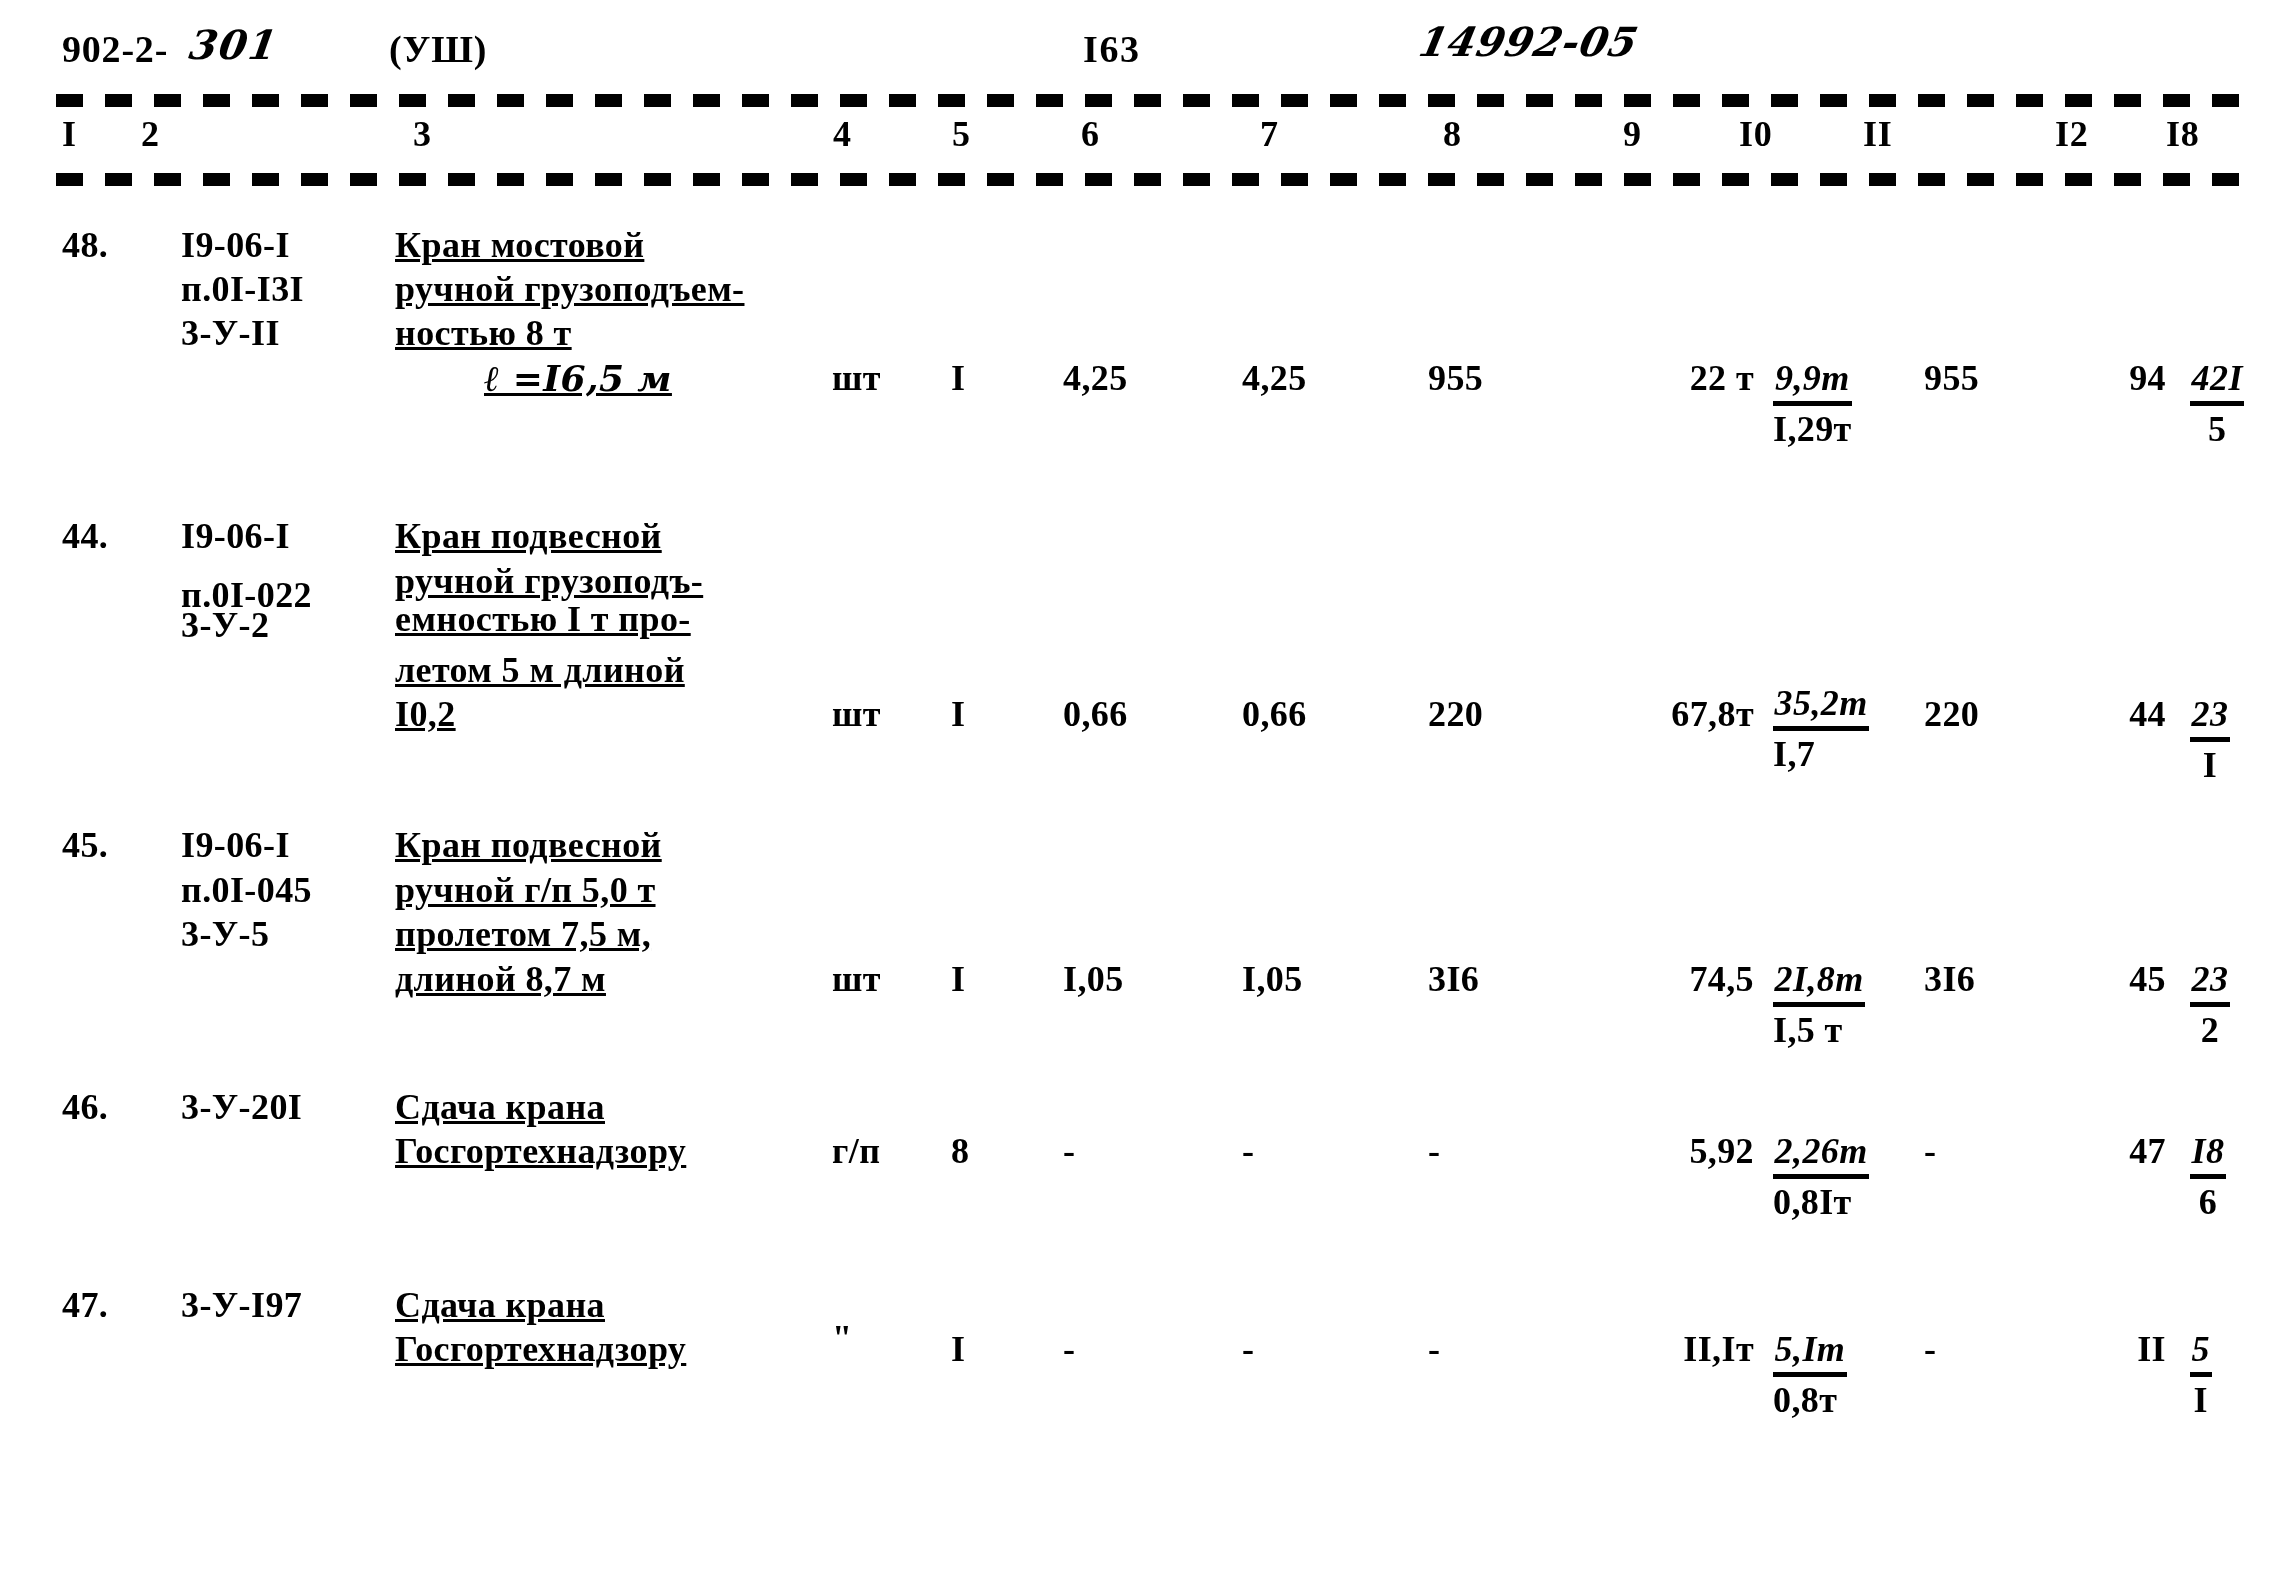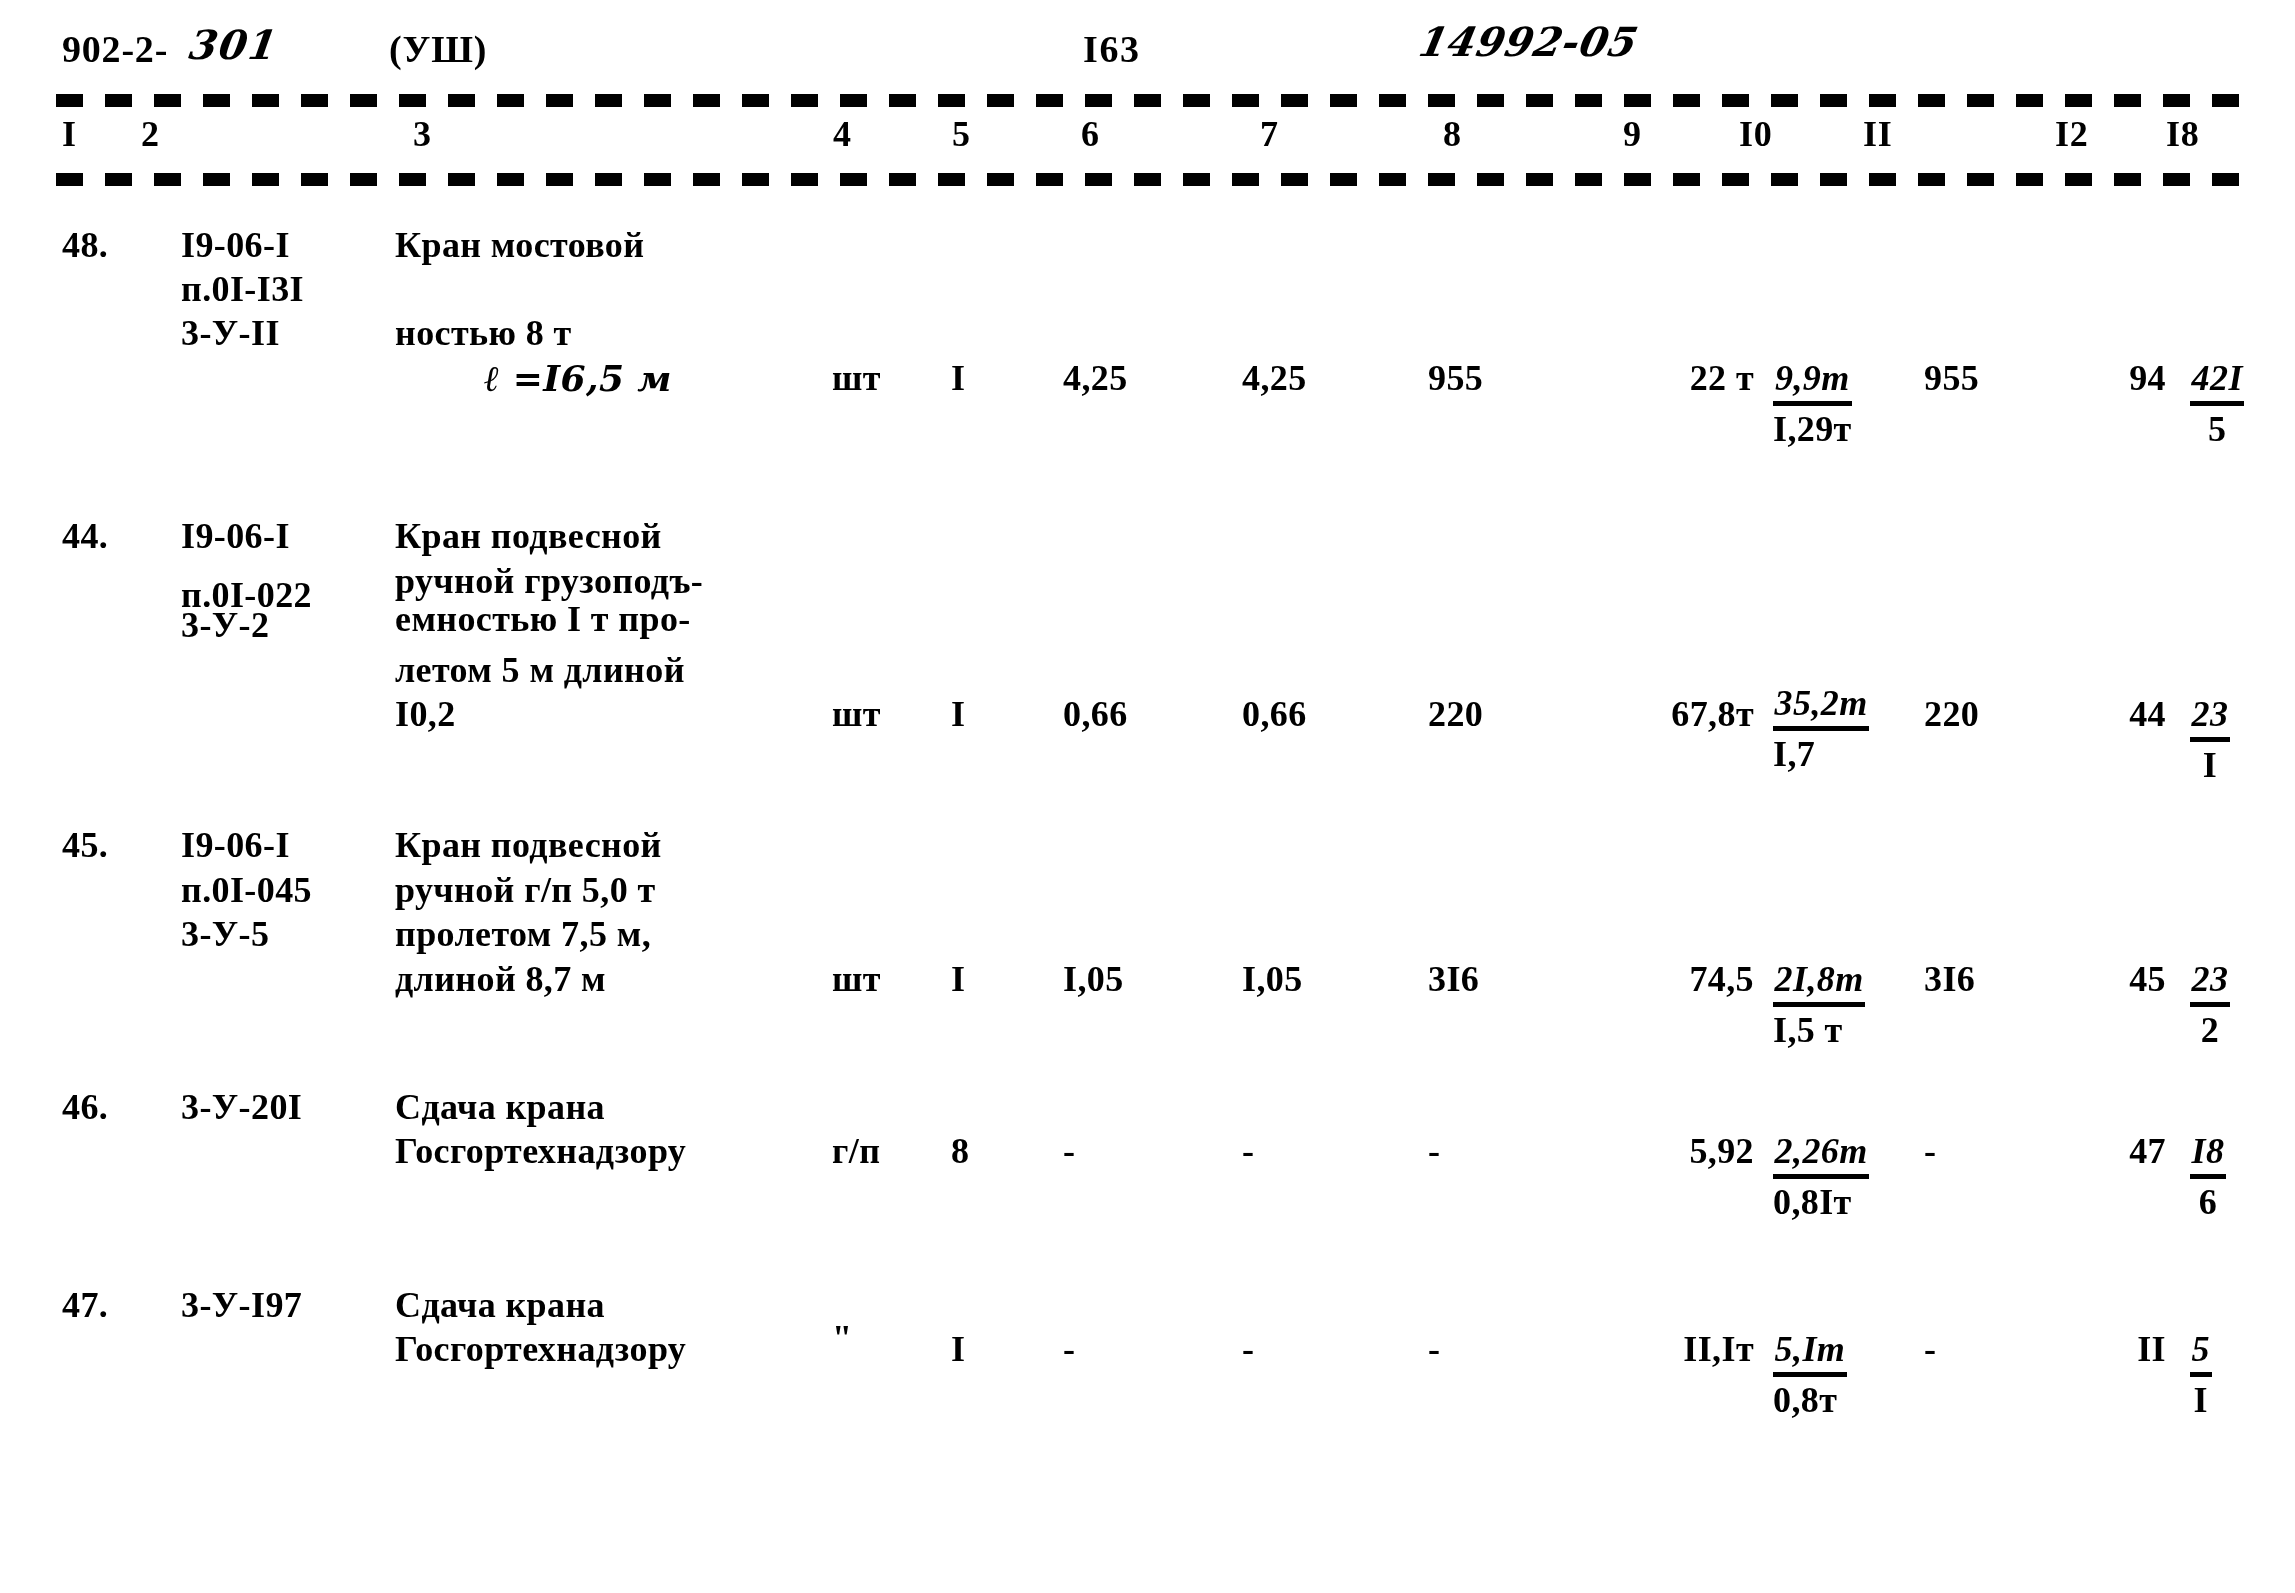--- a/index.html
+++ b/index.html
@@ -124,21 +124,21 @@
     position: absolute;
     font-weight: bold;
     font-size: 36px;
     line-height: 44px;
     letter-spacing: 0.4px;
     white-space: pre;
   }
 
   .c-num   { left: 62px;   }
   .c-code  { left: 181px;  }
-  .c-desc  { left: 395px;  }
+  .c-desc  { left: 395px; text-decoration: underline;  }
   .c-unit  { left: 832px; width: 103px; text-align: left; }
   .c-qty   { left: 951px; width: 87px; text-align: left; }
   .c-c6    { left: 1063px; width: 151px; text-align: left; }
   .c-c7    { left: 1242px; width: 151px; text-align: left; }
   .c-c8    { left: 1428px; width: 143px; text-align: left; }
   .c-c9    { left: 1587px; width: 167px; text-align: right; }
   .c-c10   { left: 1773px; width: 151px; text-align: left; }
   .c-c11   { left: 1924px; width: 143px; text-align: left; }
   .c-c12   { left: 2063px; width: 103px; text-align: right; }
   .c-c13   { left: 2190px; width: 111px; text-align: left; }
@@ -204,20 +204,21 @@
   <div class="dash-rule r2"></div>
 
   <div class="rows">
 
     <div class="row" style="height:295px">
       <span class="cell c-num" style="top:17.5px">48.</span>
       <span class="cell c-code" style="top:17.5px">I9-06-I</span>
       <span class="cell c-code" style="top:62px">п.0I-I3I</span>
       <span class="cell c-code" style="top:106px">3-У-II</span>
       <span class="cell c-desc" style="top:17.5px">Кран мостовой</span>
+      <span class="cell c-desc" style="top:62px">ручной грузоподъем-</span>
       <span class="cell c-desc" style="top:106px">ностью 8 т</span>
       <span class="cell c-desc ell indent-l" style="top:151px">ℓ =I6,5 м</span>
 
       <span class="cell c-unit" style="top:151px">шт</span>
       <span class="cell c-qty" style="top:151px">I</span>
       <span class="cell c-c6" style="top:151px">4,25</span>
       <span class="cell c-c7" style="top:151px">4,25</span>
       <span class="cell c-c8" style="top:151px">955</span>
       <span class="cell c-c9" style="top:151px">22 т</span>
       <span class="cell c-c10" style="top:151px"><span class="frac"><span class="top">9,9т</span><span class="bot">I,29т</span></span></span>

